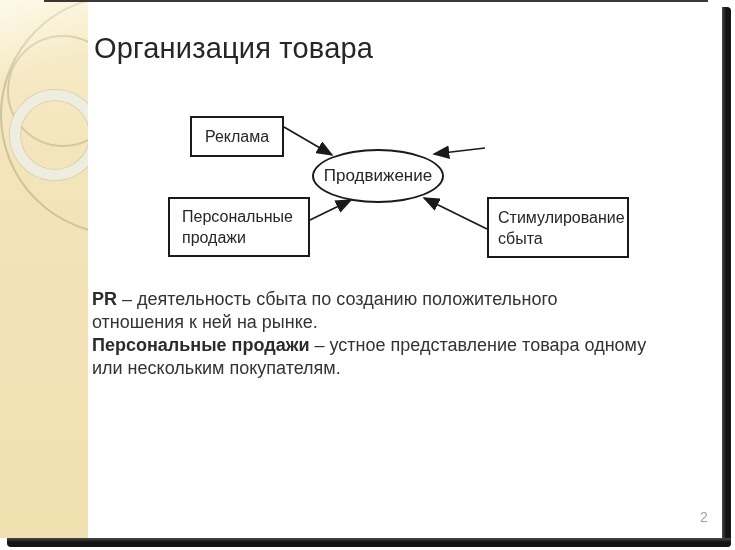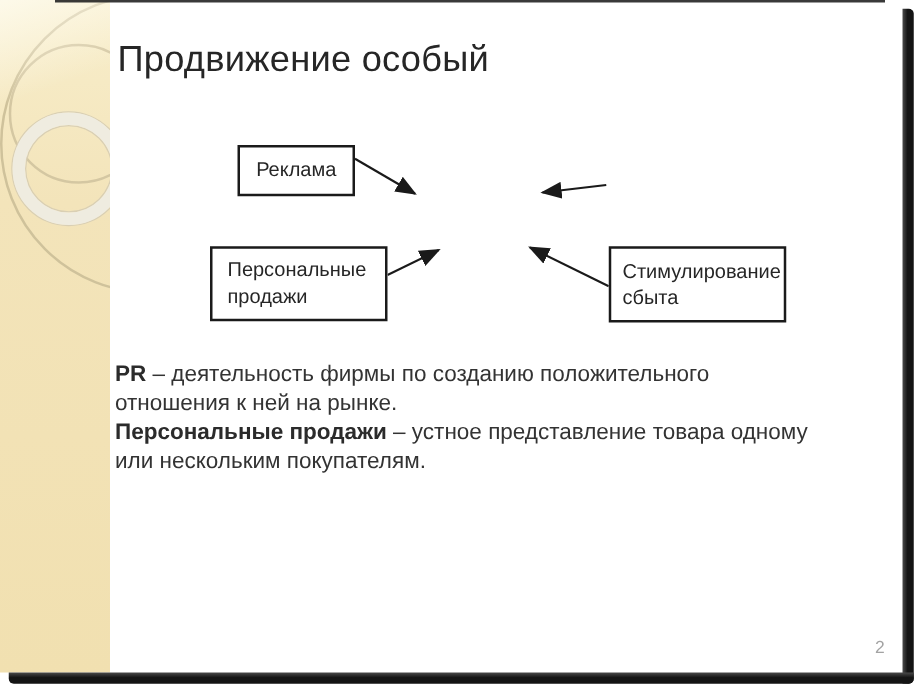--- a/index.html
+++ b/index.html
@@ -54,21 +54,21 @@
 
 <div class="canvas">
 
   <div class="sidebar">
     <div class="circle circle-large"></div>
     <div class="circle circle-medium"></div>
     <div class="circle ring-thick"></div>
     <div class="sidebar-highlight"></div>
   </div>
 
-  <h1 class="title">Продвижение особый</h1>
+  <h1 class="title">Организация товара</h1>
 
   <svg class="diagram-svg" viewBox="0 0 735 550">
     <defs>
       <marker id="arr" markerWidth="10" markerHeight="8" refX="9" refY="4" orient="auto">
         <path d="M0,0 L10,4 L0,8 Z" fill="#1a1a1a"></path>
       </marker>
     </defs>
     <line x1="284" y1="127" x2="332" y2="155" stroke="#1a1a1a" stroke-width="1.7" marker-end="url(#arr)"></line>
     <line x1="310" y1="220" x2="351" y2="200" stroke="#1a1a1a" stroke-width="1.7" marker-end="url(#arr)"></line>
     <line x1="485" y1="148" x2="434" y2="154" stroke="#1a1a1a" stroke-width="1.7" marker-end="url(#arr)"></line>
@@ -77,23 +77,26 @@
 
   <div class="dbox dbox-advertising">
     <span>Реклама</span>
   </div>
   <div class="dbox dbox-personal">
     <span>Персональные продажи</span>
   </div>
   <div class="dbox dbox-sales">
     <span>Стимулирование сбыта</span>
   </div>
+  <div class="dellipse">
+    <span>Продвижение</span>
+  </div>
 
   <div class="definitions">
-    <p><b>PR</b><span> – деятельность фирмы по созданию положительного отношения к ней на рынке.</span></p>
+    <p><b>PR</b><span> – деятельность сбыта по созданию положительного отношения к ней на рынке.</span></p>
     <p><b>Персональные продажи</b><span> – устное представление товара одному или нескольким покупателям.</span></p>
   </div>
 
   <div class="page-number">2</div>
 
   <div class="frame-top"></div>
   <div class="frame-right"></div>
   <div class="frame-bottom"></div>
 
 </div>

